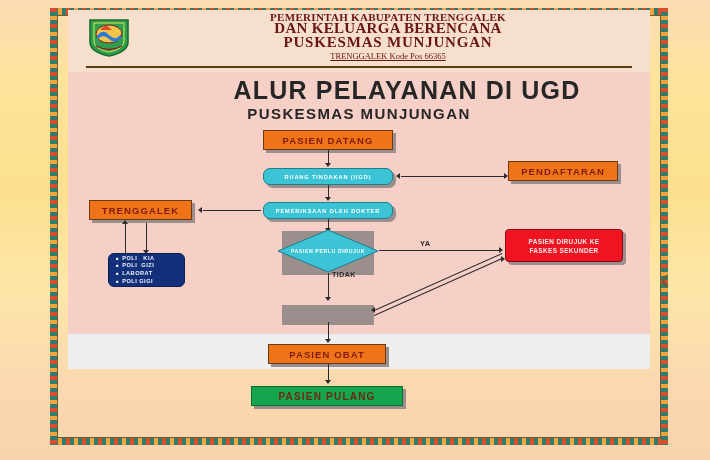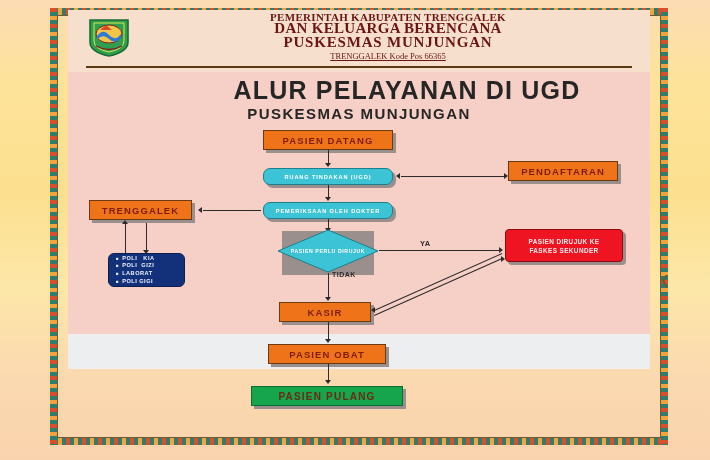--- a/index.html
+++ b/index.html
@@ -270,23 +270,20 @@
       <div class="node n-red" style="left:437px;top:219px;width:118px;height:33px;flex-direction:column;">
         <span>PASIEN DIRUJUK KE</span>
         <span>FASKES SEKUNDER</span>
       </div>
 
       <div class="conn v" style="left:260px;top:263px;height:25px;"></div>
       <div class="arrow ar-down" style="left:257px;top:287px;"></div>
       <div class="edge-label" style="left:264px;top:261px;font-size:7px;">TIDAK</div>
 
       <div class="shadowbox" style="left:214px;top:295px;width:92px;height:20px;"></div>
-      <div class="node n-orange" style="left:211px;top:292px;width:92px;height:20px;">
-        <span>KASIR</span>
-      </div>
 
       <div class="diag" style="left:306px;top:300px;width:140px;transform:rotate(-24deg);"></div>
       <div class="diag" style="left:306px;top:305px;width:140px;transform:rotate(-24deg);"></div>
       <div class="arrow ar-right" style="left:433px;top:246px;"></div>
       <div class="arrow ar-left" style="left:303px;top:297px;"></div>
 
       <div class="conn v" style="left:260px;top:312px;height:18px;"></div>
       <div class="arrow ar-down" style="left:257px;top:329px;"></div>
 
       <div class="shadowbox" style="left:203px;top:337px;width:118px;height:20px;"></div>

